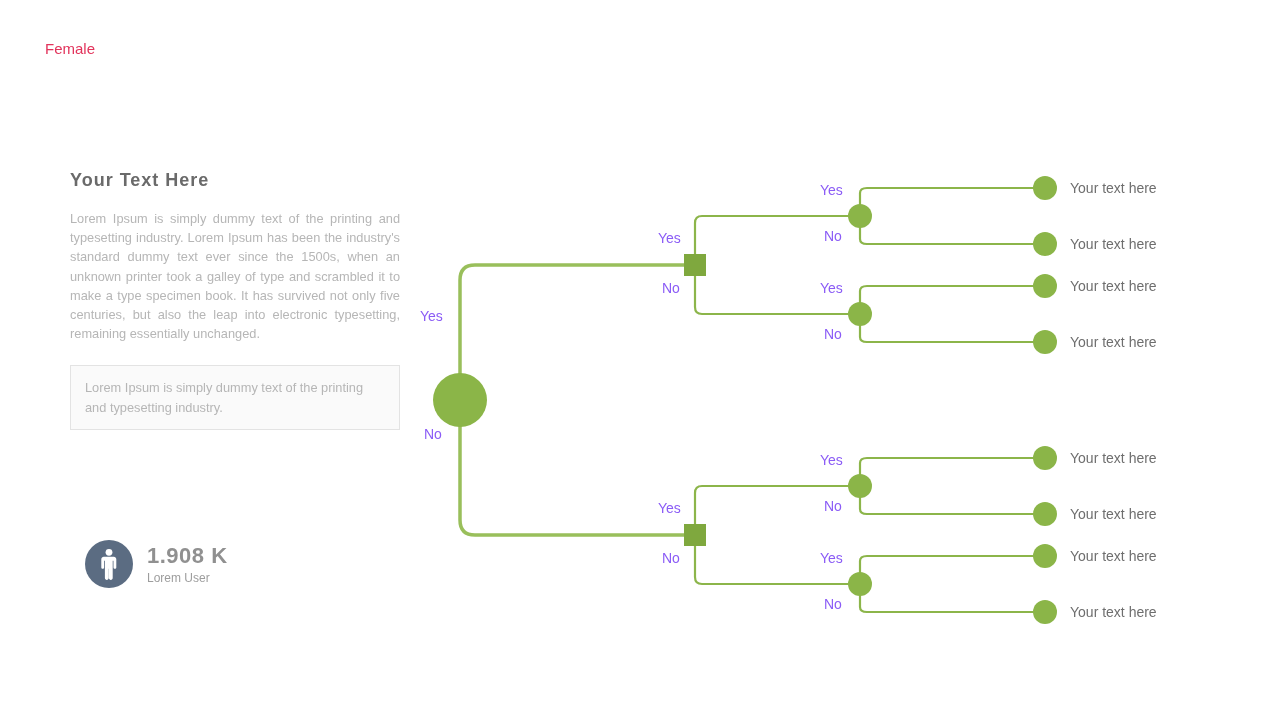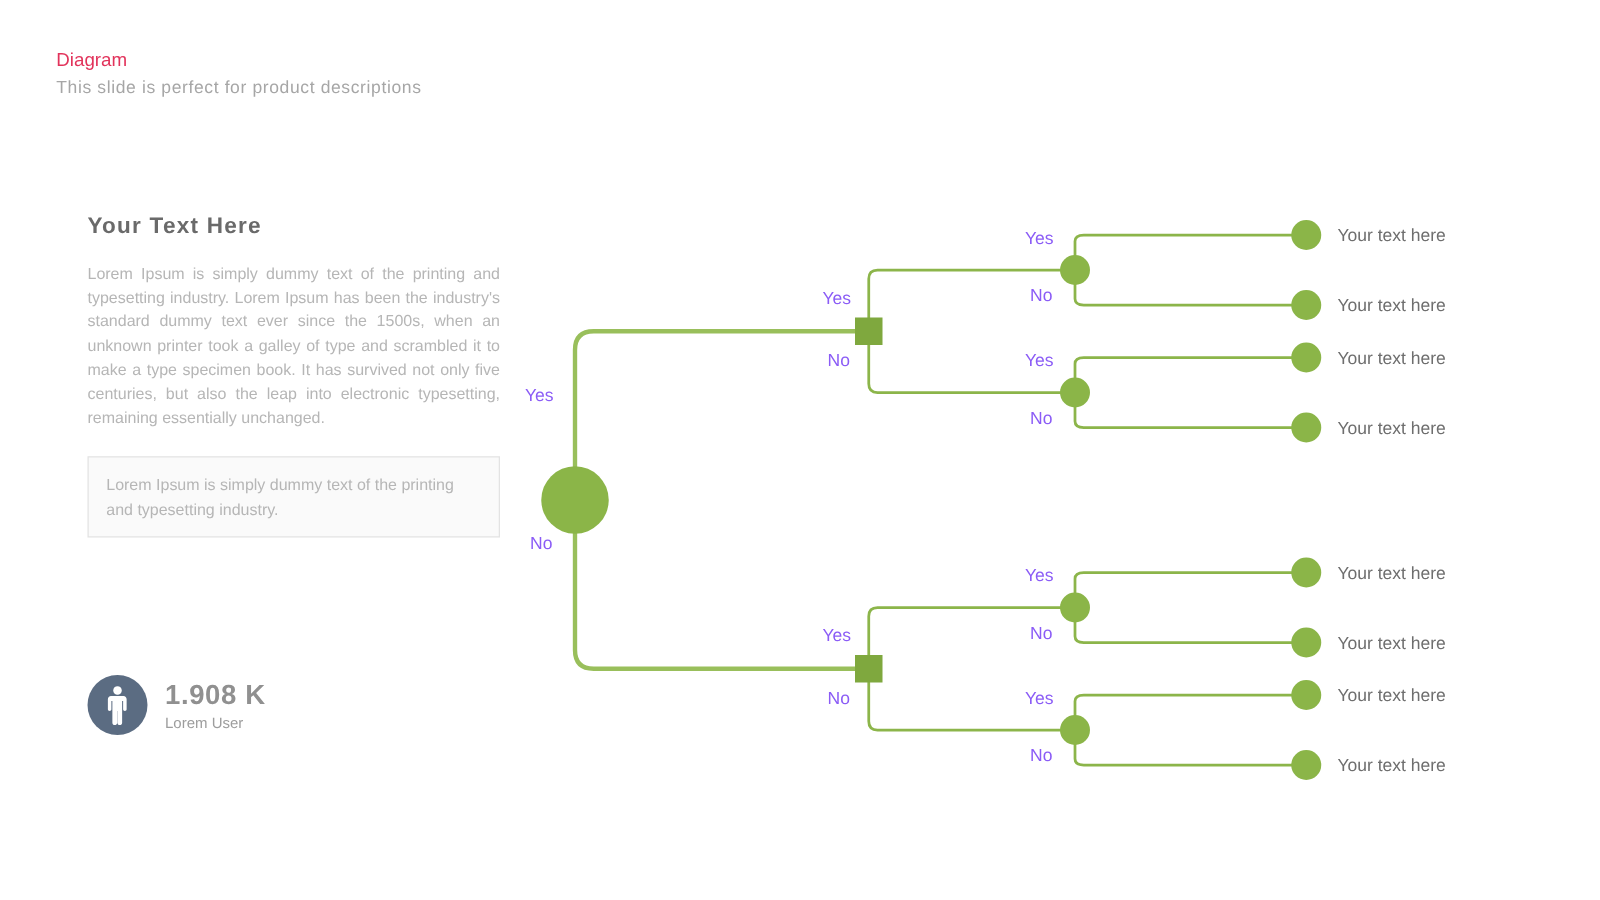--- a/index.html
+++ b/index.html
@@ -5,41 +5,40 @@
   * { box-sizing: border-box; margin: 0; padding: 0; }
   body { width: 1280px; height: 720px; font-family: Arial, Helvetica, sans-serif; background: #fff; position: relative; overflow: hidden; }
   .page { position: absolute; inset: 0; padding: 40px 45px 30px 45px; }
   .badge { color: #e2335b; font-size: 15px; margin-bottom: 4px; font-weight: 400; }
   h1 { font-size: 34px; font-weight: 800; letter-spacing: 1px; color: #000; margin-bottom: 6px; }
   .subtitle { color: #a6a6a6; font-size: 14px; letter-spacing: .5px; }
   .content { position: absolute; top: 170px; left: 70px; width: 330px; }
   .content h3 { font-size: 18px; color: #6a6a6a; font-weight: 700; margin-bottom: 18px; letter-spacing:1px; }
   .content .body { font-size: 12.8px; line-height: 1.5; color: #b6b6b6; text-align: justify; margin-bottom: 22px; }
   .callout { border: 1px solid #e3e3e3; background: #fafafa; padding: 12px 14px; font-size: 12.8px; color: #b6b6b6; line-height: 1.5; }
-  .stats { position: absolute; left: 70px; top: 540px; }
+  .stats { position: absolute; left: 85px; top: 540px; }
   .stat { display: flex; align-items: center; gap: 14px; margin-bottom: 14px; }
   .stat .iconwrap { width: 48px; height: 48px; border-radius: 50%; background: #5b6c82; display: flex; align-items: center; justify-content: center; }
   .stat svg { width: 20px; height: 32px; fill: #fff; }
   .stat .num { font-size: 22px; font-weight: 700; color: #909090; letter-spacing: .5px; }
   .stat .lbl { font-size: 12px; color: #9d9d9d; margin-top:2px; }
   .tree { position: absolute; left: 400px; top: 160px; width: 870px; height: 540px; }
   .tree svg { position: absolute; inset: 0; }
   .tlabel { position: absolute; font-size: 14px; color: #8b5cf6; }
   .tend   { position: absolute; font-size: 14px; color: #6e6e6e; }
   .edge  { stroke: #8cb54a; stroke-width: 2.2; fill: none; }
   .edge2 { stroke: #99bf5b; stroke-width: 3.5; fill: none; }
   .dot   { fill: #8bb548; }
   .sq    { fill: #7fa83e; }
 </style>
 </head>
 <body>
 
 <div class="page">
-  <div class="badge">Diagram</div>
-  <div class="subtitle">This slide is perfect for product descriptions</div>
+  <div class="badge">Female</div>
 
   <div class="content">
     <h3>Your Text Here</h3>
     <div class="body">Lorem Ipsum is simply dummy text of the printing and typesetting industry. Lorem Ipsum has been the industry's standard dummy text ever since the 1500s, when an unknown printer took a galley of type and scrambled it to make a type specimen book. It has survived not only five centuries, but also the leap into electronic typesetting, remaining essentially unchanged.</div>
     <div class="callout">Lorem Ipsum is simply dummy text of the printing and typesetting industry.</div>
   </div>
 
   <div class="stats">
     <div class="stat">
       <div class="iconwrap">

